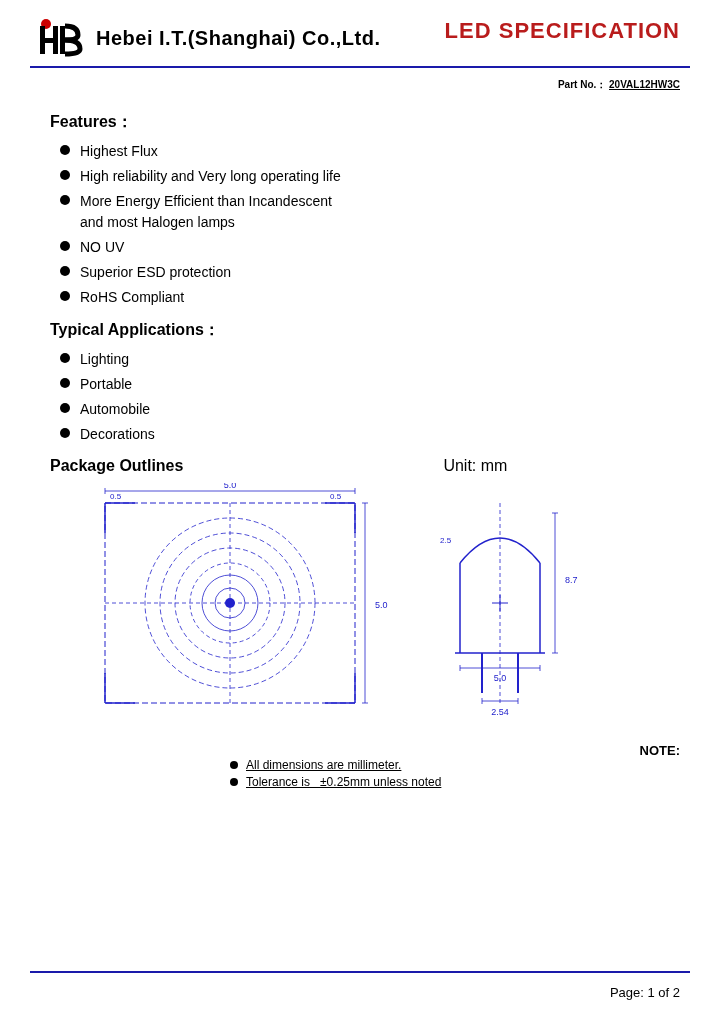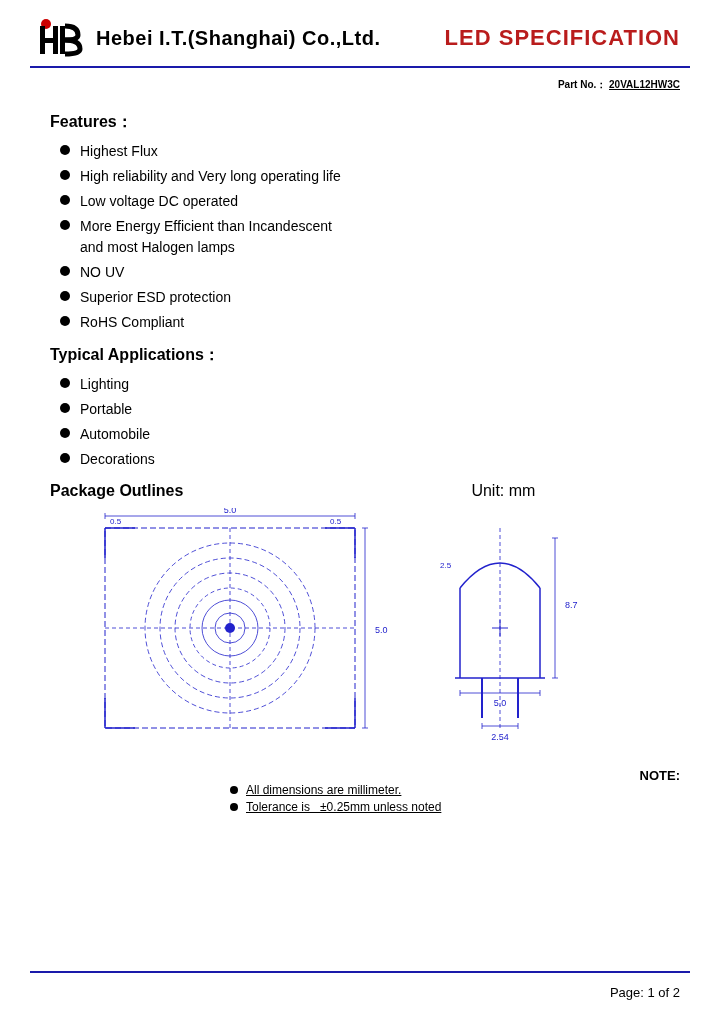--- a/index.html
+++ b/index.html
@@ -16,21 +16,21 @@
     .page-wrapper {
       width: 720px;
       min-height: 1012px;
       padding: 0;
       position: relative;
     }
 
     
     .header {
       display: flex;
-      align-items: center;
+      align-items: flex-start;
       justify-content: space-between;
       padding: 18px 40px 8px 40px;
     }
 
     .logo-area {
       display: flex;
       align-items: center;
       gap: 8px;
     }
 
@@ -132,21 +132,21 @@
     }
 
     
     .package-section {
       margin-top: 12px;
     }
 
     .package-header {
       display: flex;
       align-items: baseline;
-      gap: 108px;
+      gap: 80px;
       margin-bottom: 8px;
     }
 
     .package-title {
       font-size: 16px;
       font-weight: bold;
       font-family: Arial, sans-serif;
     }
 
     .unit-label {
@@ -267,24 +267,20 @@
       <li>
         <span class="bullet"></span>
         <span class="item-text">Highest Flux</span>
       </li>
       <li>
         <span class="bullet"></span>
         <span class="item-text">High reliability and Very long operating life</span>
       </li>
       <li>
         <span class="bullet"></span>
-        <span class="item-text">Low voltage DC operated</span>
-      </li>
-      <li>
-        <span class="bullet"></span>
         <span class="item-text">
           More Energy Efficient than Incandescent
           <span class="sub-text">and most Halogen lamps</span>
         </span>
       </li>
       <li>
         <span class="bullet"></span>
         <span class="item-text">NO UV</span>
       </li>
       <li>

